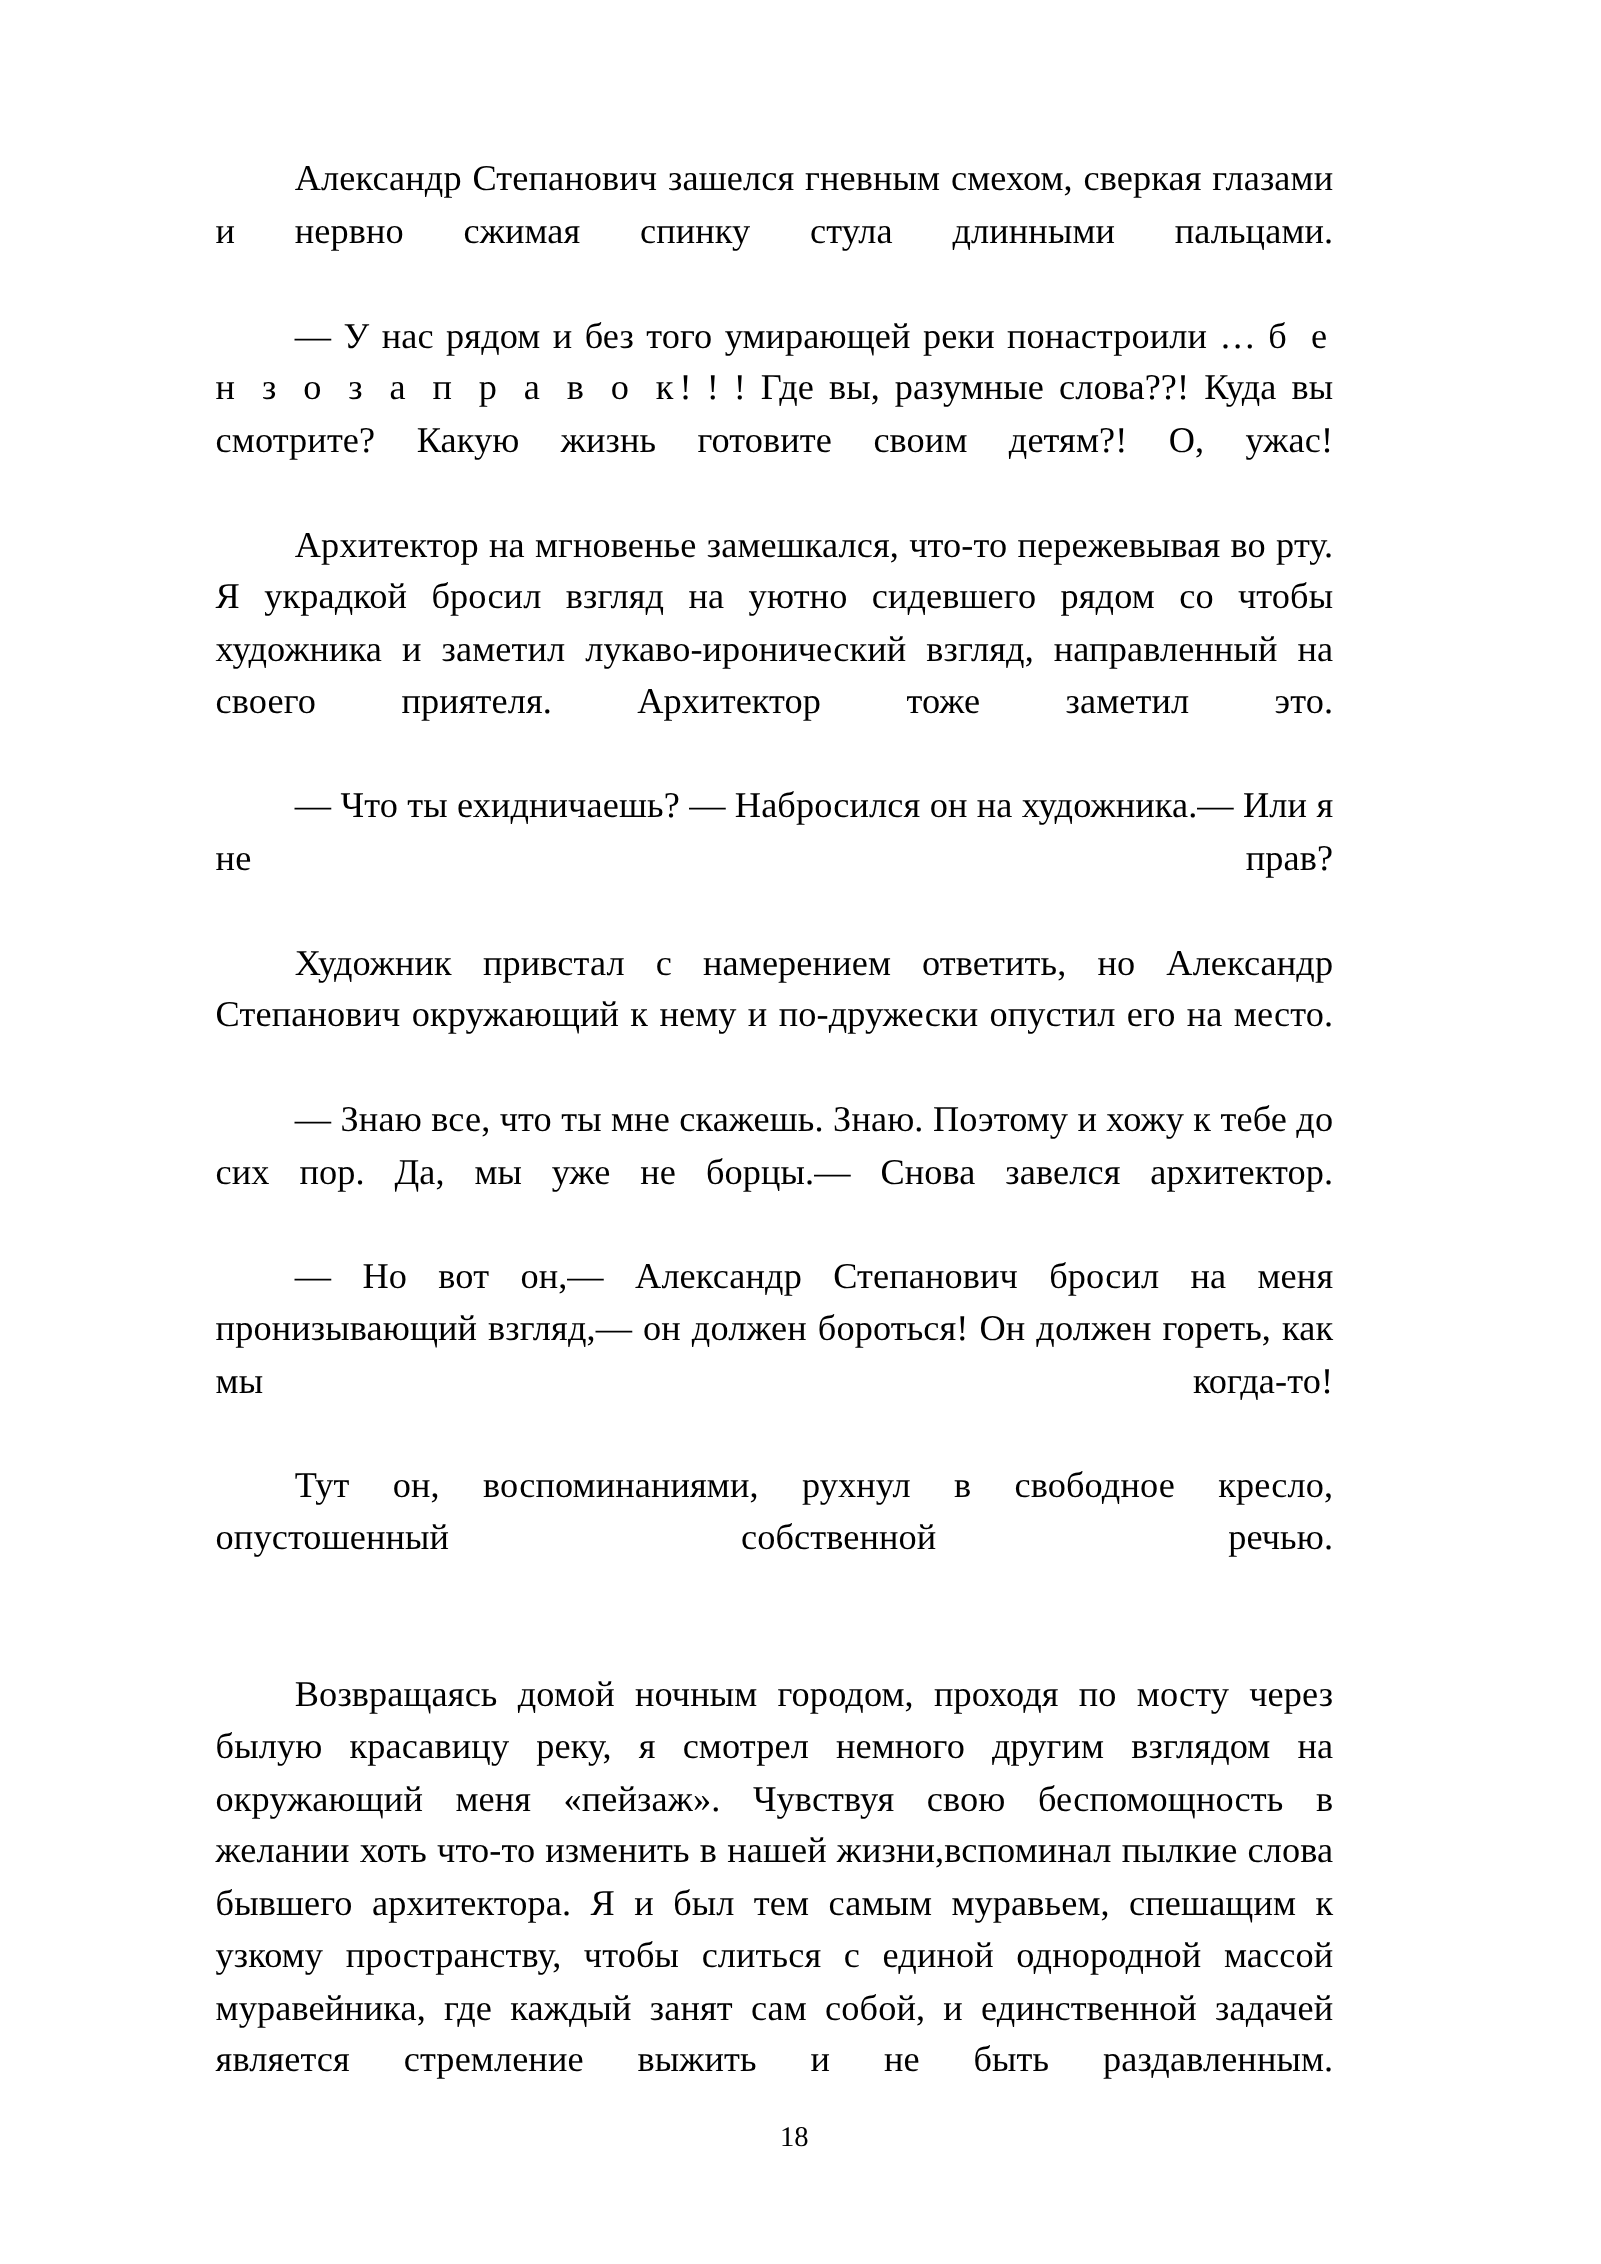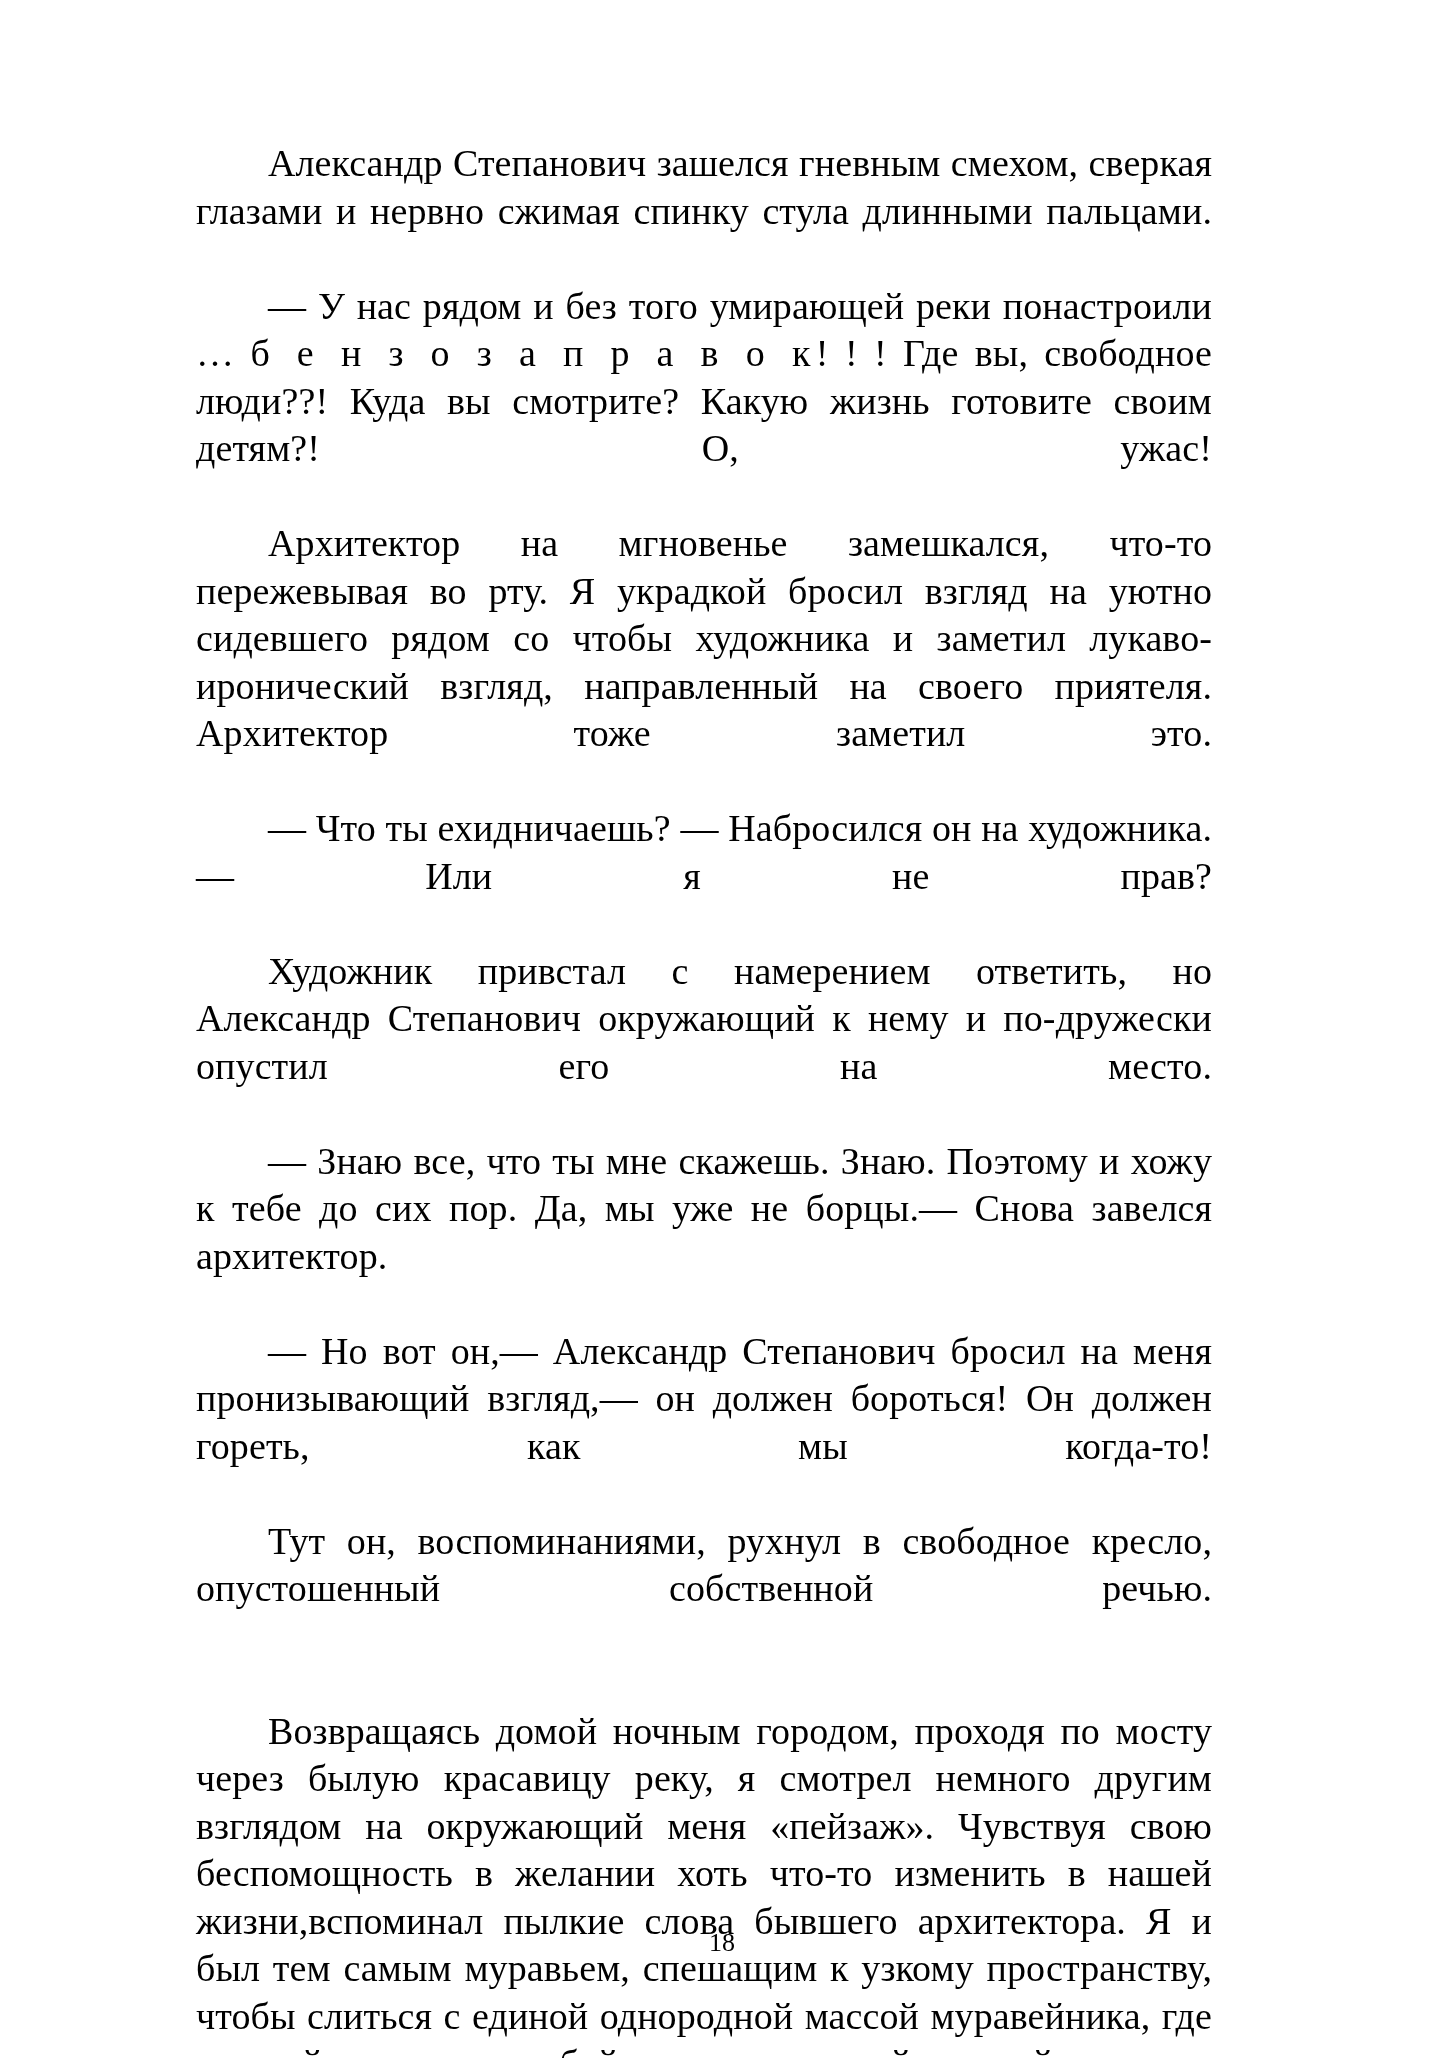--- a/index.html
+++ b/index.html
@@ -28,21 +28,21 @@
     left: 196px;
     top: 140px;
     width: 1016px;
   }
 
   p.para {
     margin: 0;
     text-align: justify;
     text-justify: inter-word;
     text-indent: 72px;
-    font-size: 38px;
+    font-size: 33px;
     line-height: 47.5px;
     letter-spacing: 0.1px;
     word-spacing: 0px;
     hyphens: none;
   }
 
   
   p.para::after {
     content: "";
     display: inline-block;
@@ -70,21 +70,21 @@
 </style>
 </head>
 <body>
 
 <div class="page">
 
   <div class="text-block">
 
     <p class="para">Александр Степанович зашелся гневным смехом, сверкая глазами и нервно сжимая спинку стула длинными пальцами.</p>
 
-    <p class="para"><span>— У нас рядом и без того умирающей реки понастроили … </span><span class="spaced">б е н з о з а п р а в о к</span><span>! ! ! Где вы, свободное люди??! Куда вы смотрите? Какую жизнь готовите своим детям?! О, ужас!</span></p>
+    <p class="para"><span>— У нас рядом и без того умирающей реки понастроили … </span><span class="spaced">б е н з о з а п р а в о к</span><span>! ! ! Где вы, разумные слова??! Куда вы смотрите? Какую жизнь готовите своим детям?! О, ужас!</span></p>
 
     <p class="para">Архитектор на мгновенье замешкался, что-то пережевывая во рту. Я украдкой бросил взгляд на уютно сидевшего рядом со чтобы художника и заметил лукаво-иронический взгляд, направленный на своего приятеля. Архитектор тоже заметил это.</p>
 
     <p class="para">— Что ты ехидничаешь? — Набросился он на художника.— Или я не прав?</p>
 
     <p class="para">Художник привстал с намерением ответить, но Александр Степанович окружающий к нему и по-дружески опустил его на место.</p>
 
     <p class="para">— Знаю все, что ты мне скажешь. Знаю. Поэтому и хожу к тебе до сих пор. Да, мы уже не борцы.— Снова завелся архитектор.</p>
 
     <p class="para">— Но вот он,— Александр Степанович бросил на меня пронизывающий взгляд,— он должен бороться! Он должен гореть, как мы когда-то!</p>

